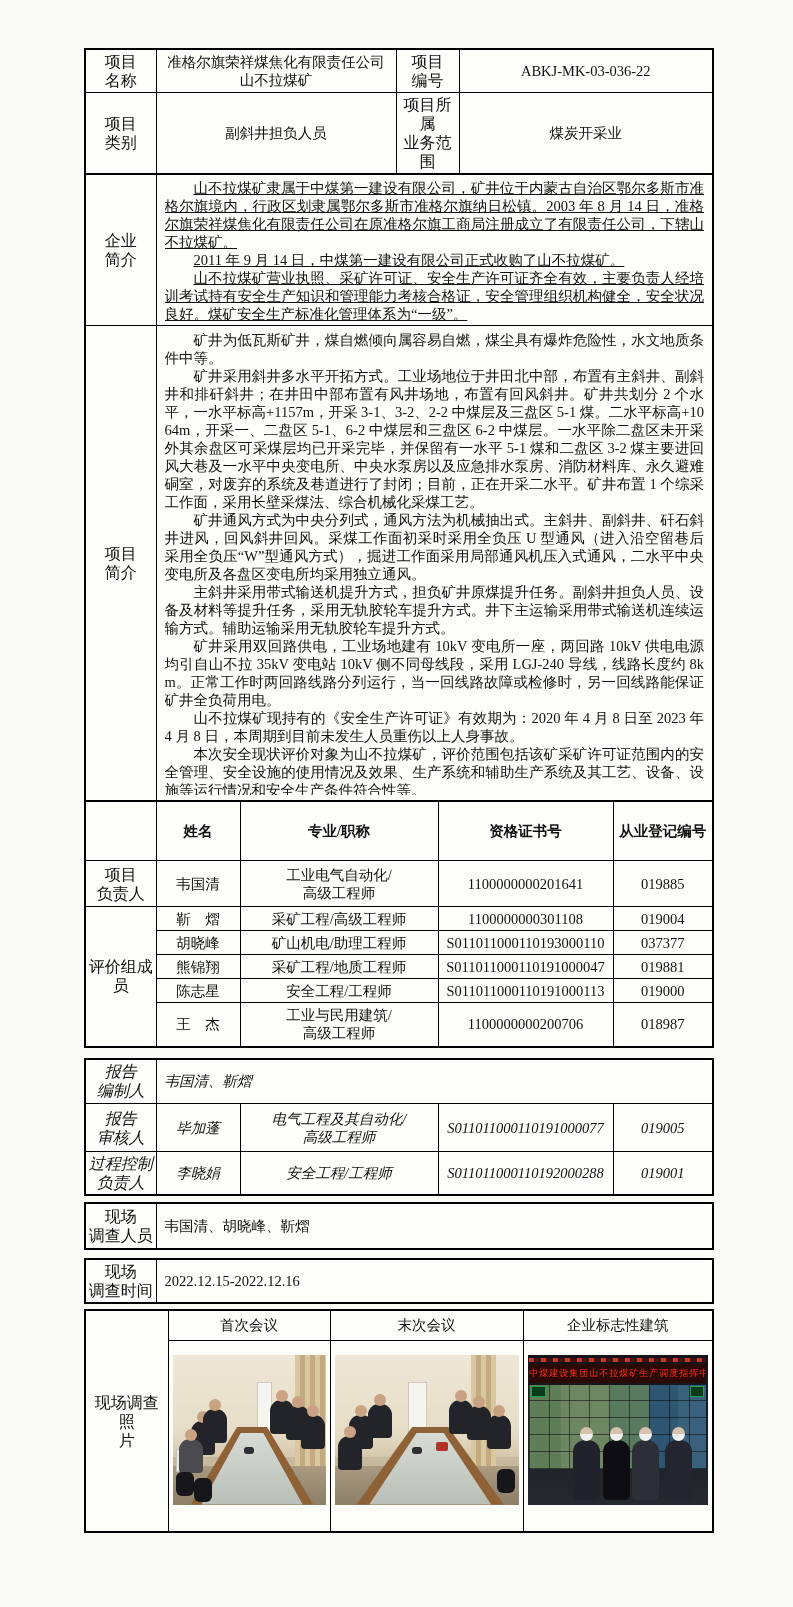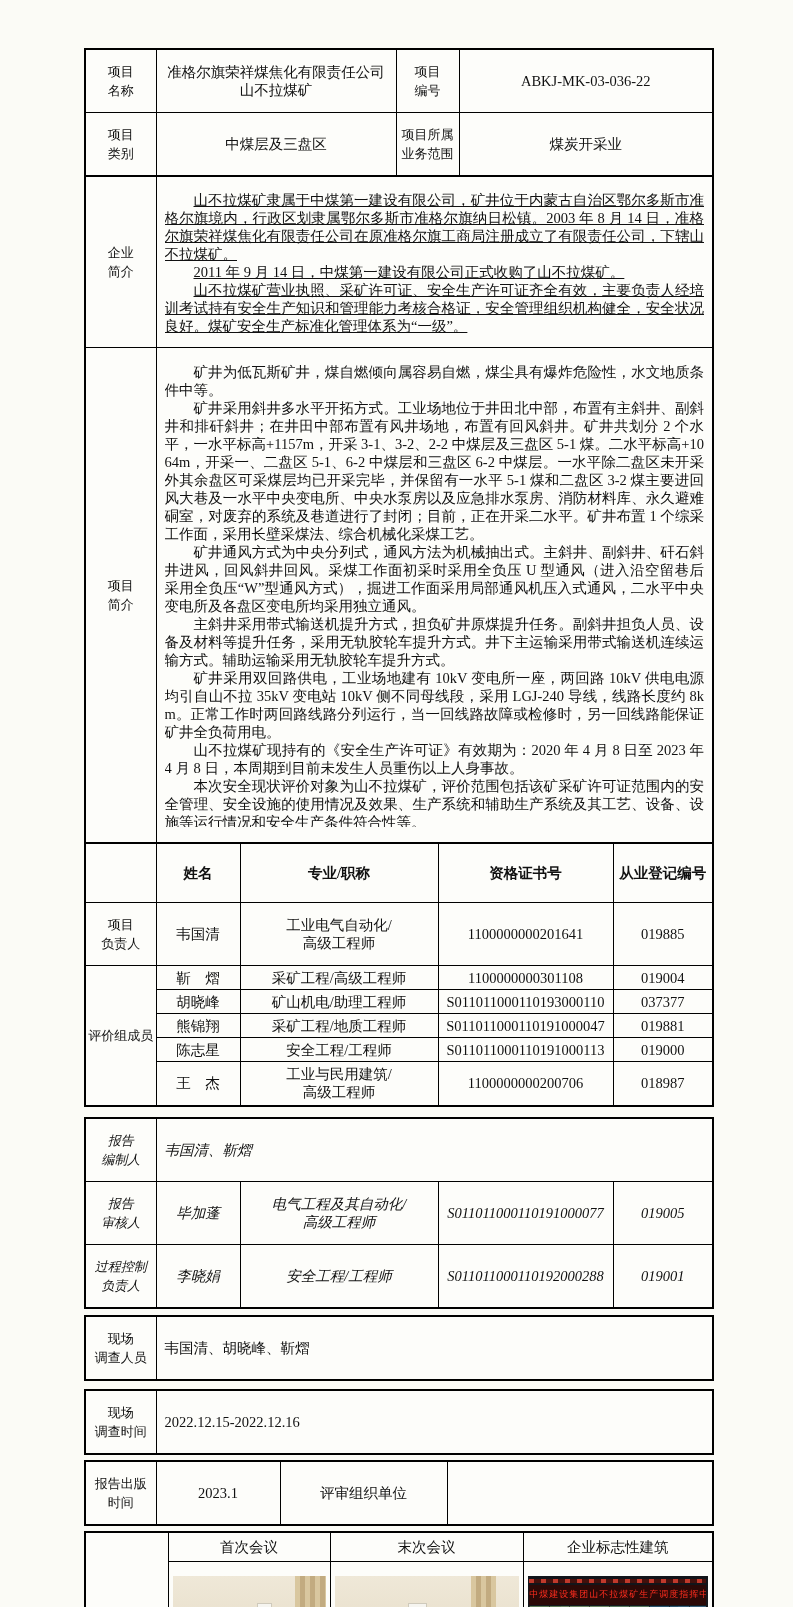--- a/index.html
+++ b/index.html
@@ -8,21 +8,21 @@
     background:#fbfbf6;color:#111;
     font-family:"Liberation Serif","DejaVu Serif",serif;
   }
   .doc{position:absolute;left:84px;top:48px;width:628px;}
   table{border-collapse:collapse;table-layout:fixed;width:628px;background:#fdfdfa;}
   table.sec{border:2px solid #000;}
   td,th{border:1px solid #000;padding:2px 6px;font-size:14.5px;line-height:18px;vertical-align:middle;word-break:break-all;}
   th{font-weight:bold;text-align:center;padding:20px 1px;}
   .joined{margin-top:-2px;}
   .g10{margin-top:10px;font-style:italic;} .g8{margin-top:8px;} .g6{margin-top:6px;} .g5{margin-top:5px;}
-  .lbl{text-align:center;white-space:pre-line;padding:12px 1px;font-size:13px;line-height:19px;}
+  .lbl{text-align:center;white-space:pre-line;padding:2px 1px;font-size:16px;line-height:19px;}
   .ctr{text-align:center;}
   .pre{white-space:pre-line;}
   .left{text-align:left;padding-left:8px;}
   .txt{padding:2px 8px;vertical-align:middle;}
   .txt p{margin:0;text-indent:2em;text-align:justify;font-size:14.5px;line-height:18px;}
   .clampA{max-height:142px;overflow:hidden;text-decoration:underline;}
   .clampB{max-height:464px;overflow:hidden;}
   .r40{height:40px;} .r42{height:42px;} .r30{height:30px;} .r46{height:46px;}
   .r24{height:24px;} .r44{height:44px;border-radius:12px;} .r45{height:45px;} .r48{height:48px;}
   .r38{height:38px;} .rcap{height:30px;}
@@ -82,21 +82,21 @@
         <td class="lbl">项目
 名称</td>
         <td class="ctr">准格尔旗荣祥煤焦化有限责任公司山不拉煤矿</td>
         <td class="lbl">项目
 编号</td>
         <td class="ctr">ABKJ-MK-03-036-22</td>
       </tr>
       <tr class="r42">
         <td class="lbl">项目
 类别</td>
-        <td class="ctr">中煤层及三盘区</td>
+        <td class="ctr">副斜井担负人员</td>
         <td class="lbl">项目所属
 业务范围</td>
         <td class="ctr">煤炭开采业</td>
       </tr>
     </tbody>
   </table>
 
   <table class="sec joined">
     <colgroup>
         <col style="width:71px">
@@ -248,37 +248,20 @@
     <tbody>
       <tr class="r44">
         <td class="lbl">现场
 调查时间</td>
         <td class="left">2022.12.15-2022.12.16</td>
       </tr>
     </tbody>
   </table>
 
 
-  <table class="sec g5">
-    <colgroup>
-        <col style="width:71px">
-        <col style="width:124px">
-        <col style="width:167px">
-        <col style="width:266px">
-      </colgroup>
-    <tbody>
-      <tr class="r46">
-        <td class="lbl">报告出版
-时间</td>
-        <td class="ctr">2023.1</td>
-        <td class="ctr">评审组织单位</td>
-        <td class="ctr"></td>
-      </tr>
-    </tbody>
-  </table>
 
   <table class="sec g5">
     <colgroup>
         <col style="width:83px">
         <col style="width:162px">
         <col style="width:193px">
         <col style="width:190px">
       </colgroup>
     <tbody>
       <tr class="rcap">

